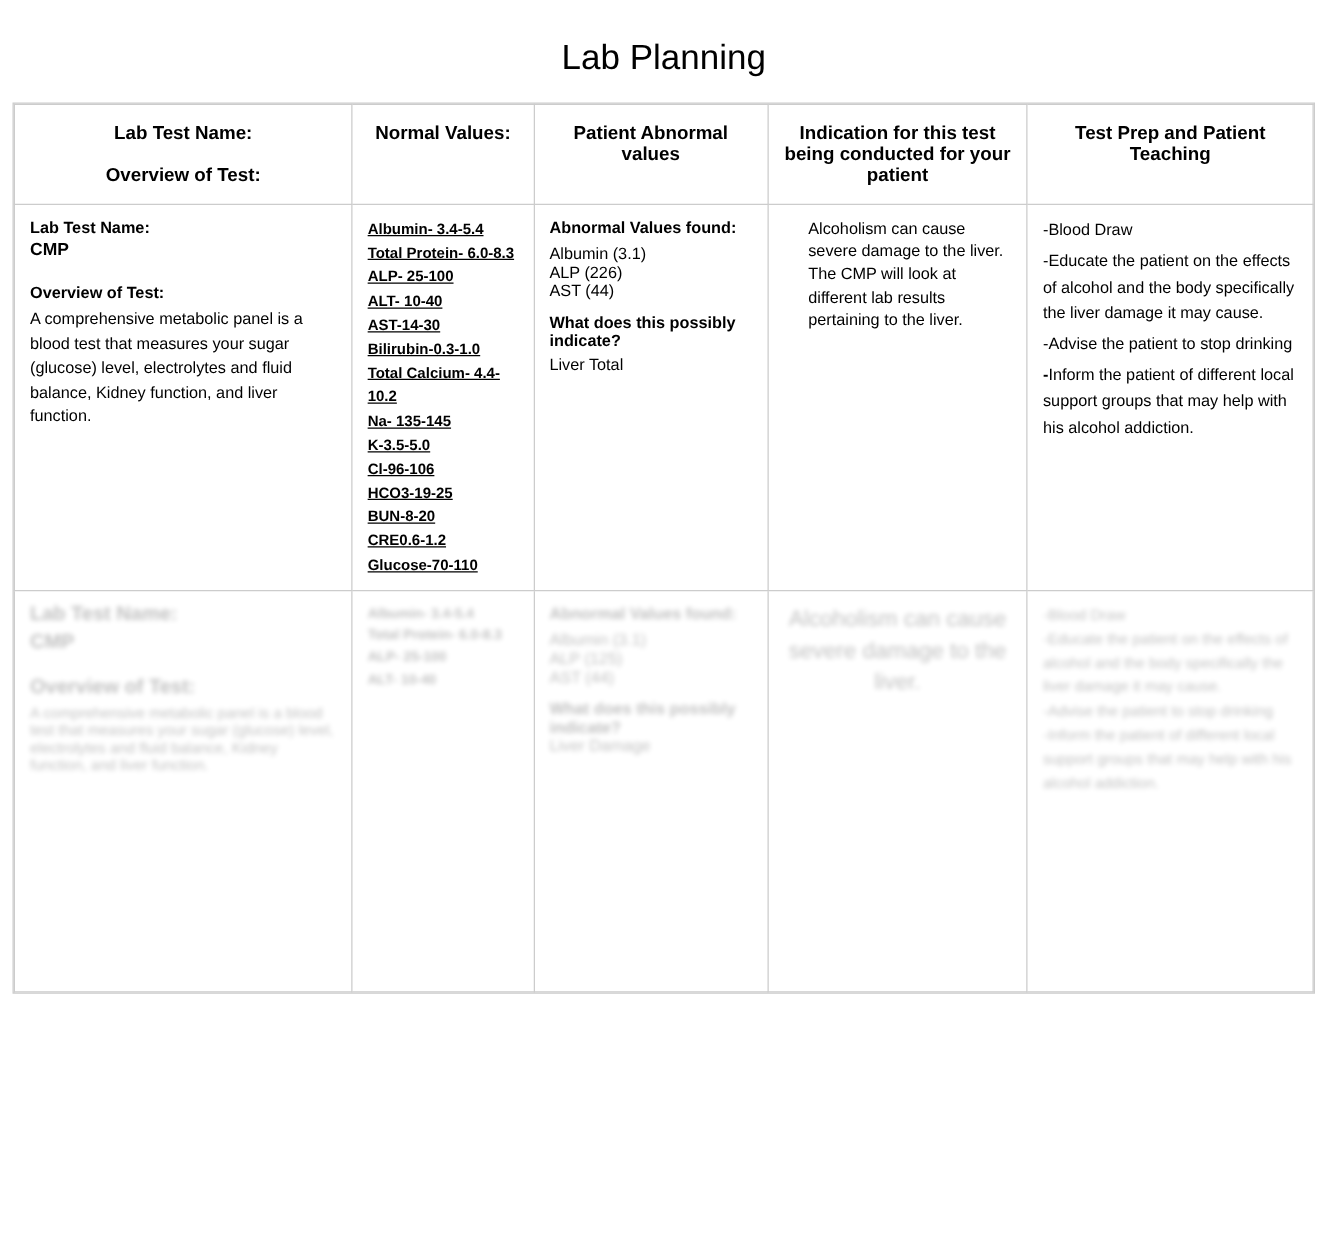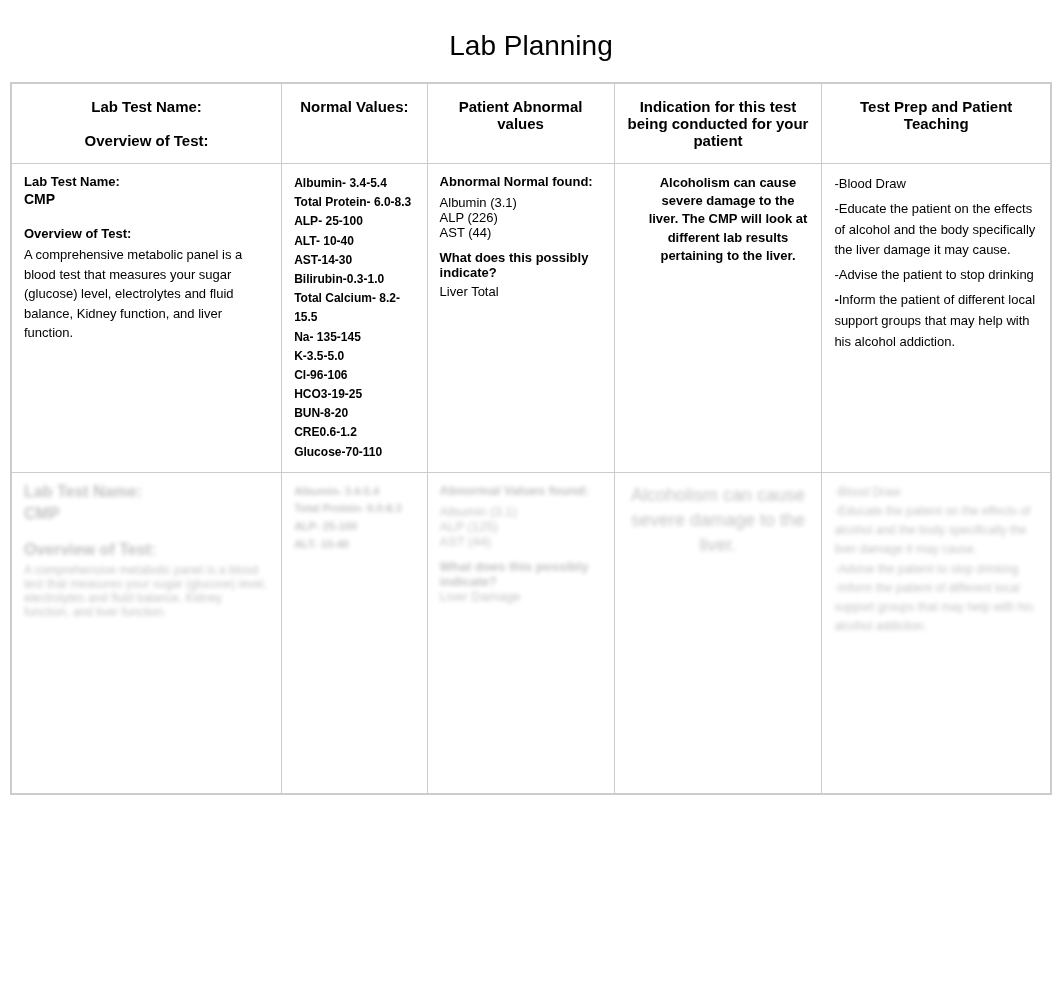--- a/index.html
+++ b/index.html
@@ -77,20 +77,21 @@
     .overview-label {
       font-weight: bold;
       font-size: 13px;
       margin-bottom: 4px;
     }
 
     .normal-values {
       font-size: 12px;
       font-weight: bold;
       line-height: 1.6;
+      text-decoration: underline;
     }
 
     .abnormal-title {
       font-weight: bold;
       font-size: 13px;
       margin-bottom: 6px;
     }
 
     .abnormal-values {
       font-size: 13px;
@@ -101,23 +102,22 @@
       font-weight: bold;
       font-size: 13px;
       margin-bottom: 4px;
     }
 
     .indication-result {
       font-size: 13px;
     }
 
     .indication-cell {
-      text-align: center;
       font-size: 20px;
-      font-weight: bold;
+      font-weight: normal;
       line-height: 1.4;
       padding-left: 32px;
     }
 
     .test-prep-cell {
       font-size: 13px;
       line-height: 1.6;
     }
 
     .test-prep-cell p {
@@ -165,33 +165,33 @@
         </td>
 
         <td>
           <div class="normal-values">
             <div>Albumin- 3.4-5.4</div>
             <div>Total Protein- 6.0-8.3</div>
             <div>ALP- 25-100</div>
             <div>ALT- 10-40</div>
             <div>AST-14-30</div>
             <div>Bilirubin-0.3-1.0</div>
-            <div>Total Calcium- 8.2-15.5</div>
+            <div>Total Calcium- 4.4-10.2</div>
             <div>Na- 135-145</div>
             <div>K-3.5-5.0</div>
             <div>Cl-96-106</div>
             <div>HCO3-19-25</div>
             <div>BUN-8-20</div>
             <div>CRE0.6-1.2</div>
             <div>Glucose-70-110</div>
           </div>
         </td>
 
         <td>
-          <div class="abnormal-title">Abnormal Normal found:</div>
+          <div class="abnormal-title">Abnormal Values found:</div>
           <div class="abnormal-values">
             <div>Albumin (3.1)</div>
             <div>ALP (226)</div>
             <div>AST (44)</div>
           </div>
           <div class="what-indicate">What does this possibly indicate?</div>
           <div class="indication-result">Liver Total</div>
         </td>
 
         <td class="indication-cell">Alcoholism can cause severe damage to the liver. The CMP will look at different lab results pertaining to the liver.</td>

